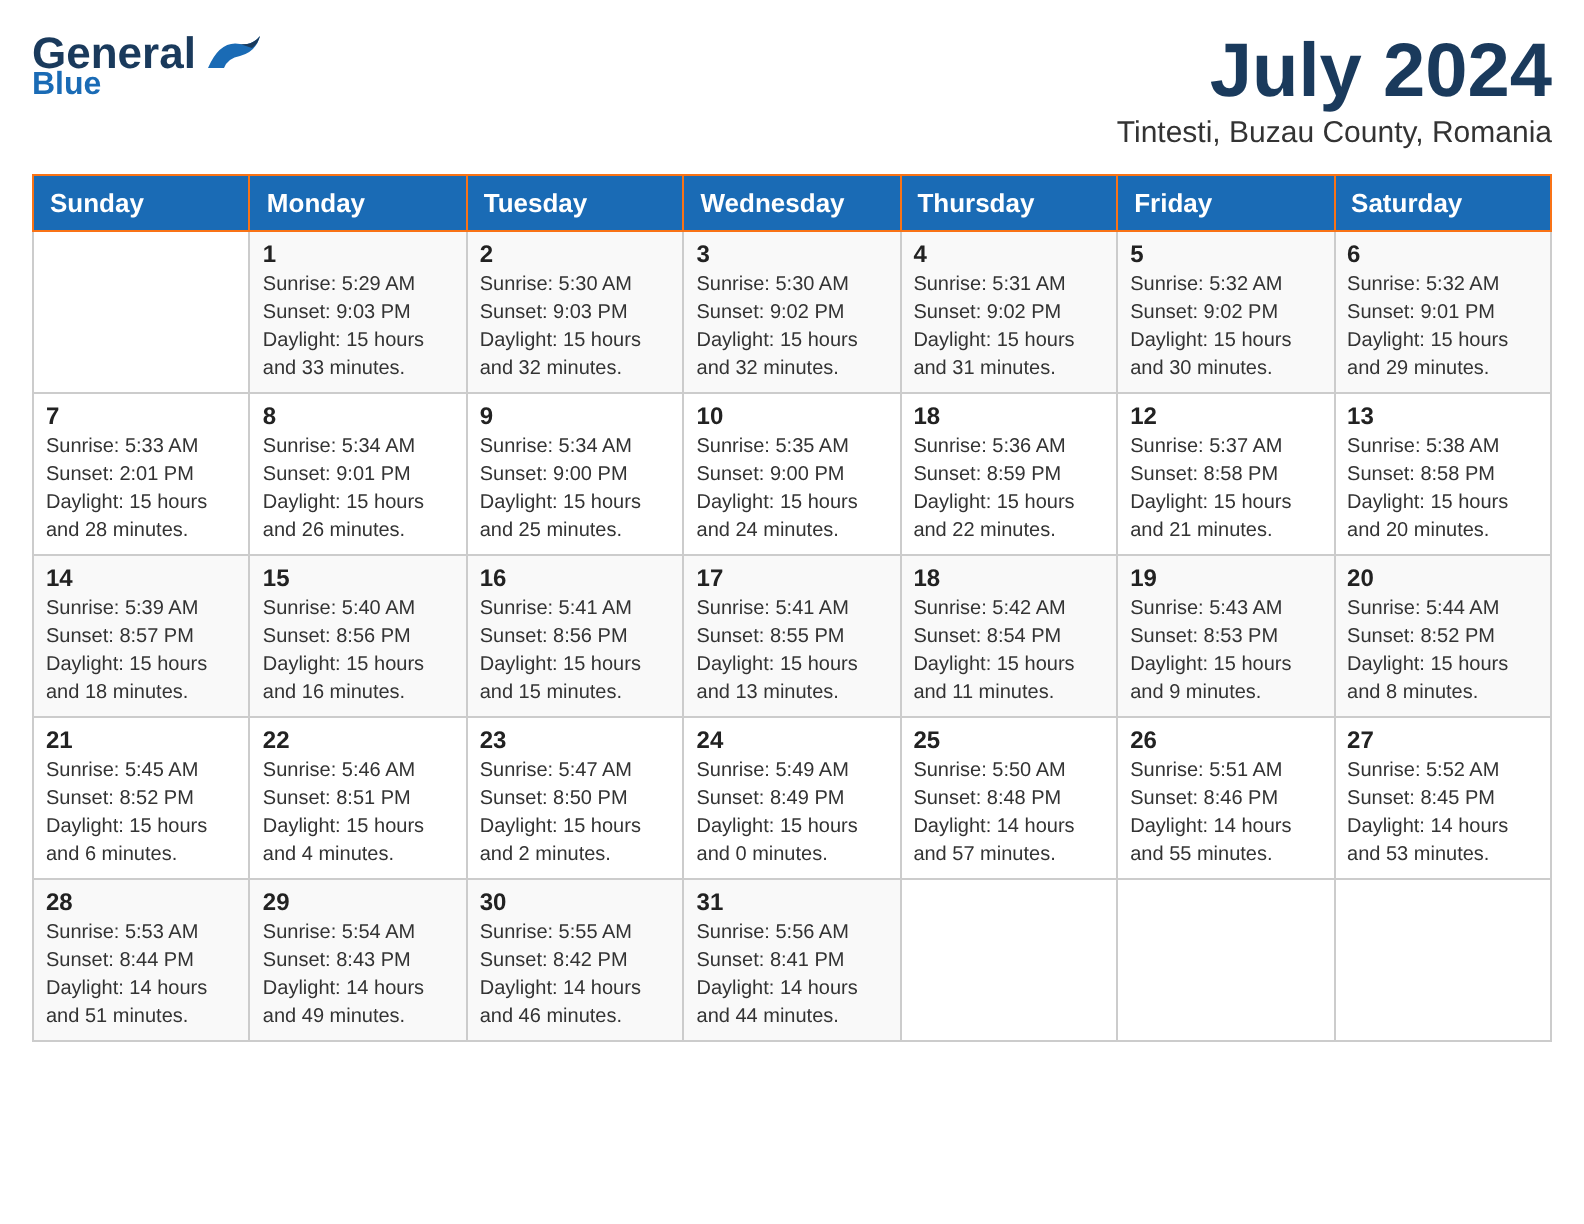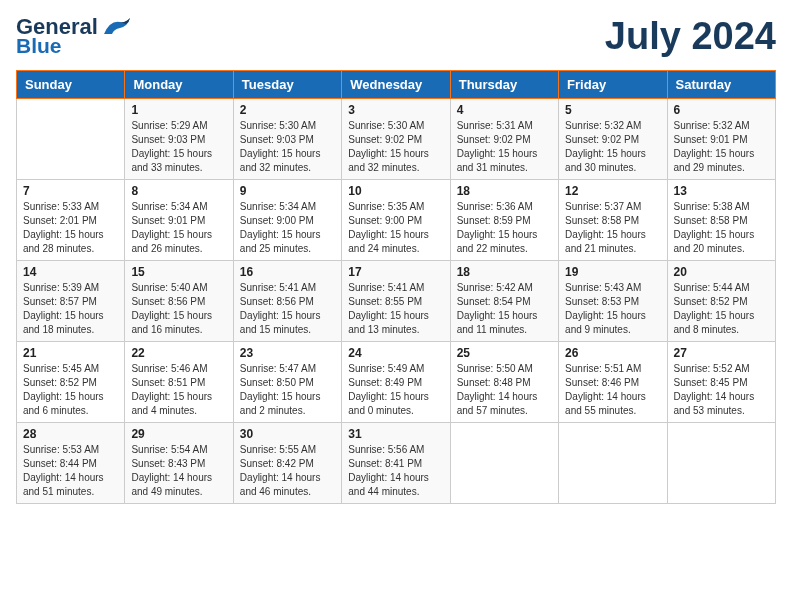--- a/index.html
+++ b/index.html
@@ -82,24 +82,25 @@
   <div class="logo">
     <div style="display:flex;align-items:center;gap:2px;">
       <div style="font-size:22px;font-weight:bold;color:#1a3a5c;line-height:1;">
         <span style="color:#1a3a5c;">General</span>
       </div>
       <svg width="32" height="22" viewBox="0 0 32 22">
         <path d="M4,18 Q10,4 20,6 Q26,7 30,2 Q28,10 20,12 Q14,13 12,18 Z" fill="#1a6bb5"></path>
         <path d="M20,6 Q26,7 30,2 Q29,6 26,8 Z" fill="#1a3a5c"></path>
       </svg>
     </div>
-    <div style="font-size:21px;font-weight:bold;color:#1a6bb5;margin-top:-4px;">Blue</div>
+    <div style="font-size:16px;font-weight:bold;color:#1a6bb5;margin-top:-4px;">Blue</div>
   </div>
   <div class="title-section">
     <div class="month-year">July 2024</div>
+    <div class="location">Tintesti, Buzau County, Romania</div>
   </div>
 </div>
 
 <table>
   <thead>
     <tr>
     <th>Sunday</th>
         <th>Monday</th>
         <th>Tuesday</th>
         <th>Wednesday</th>

